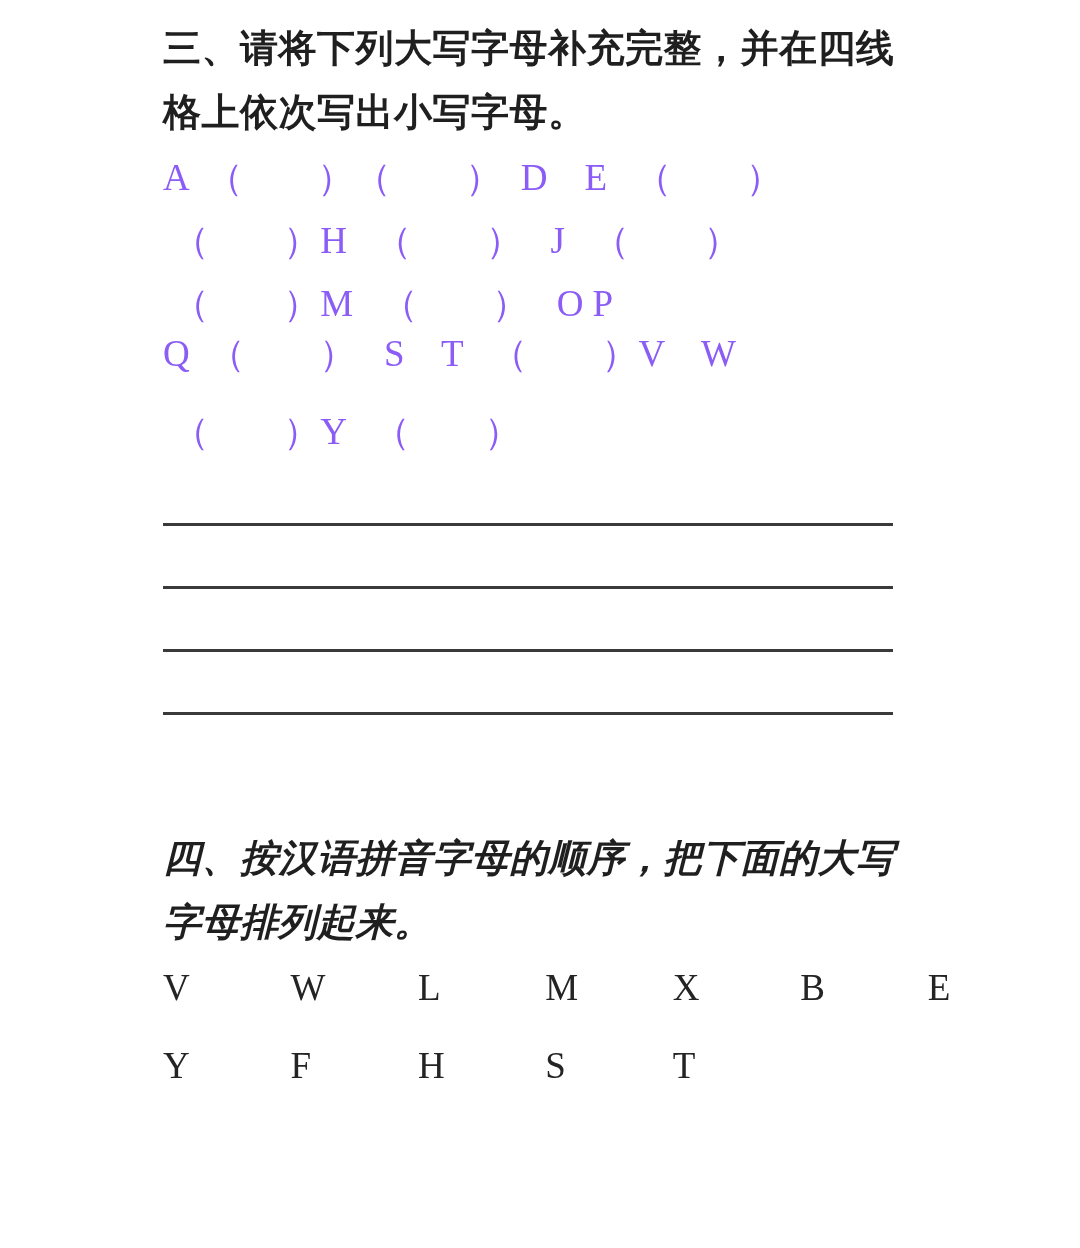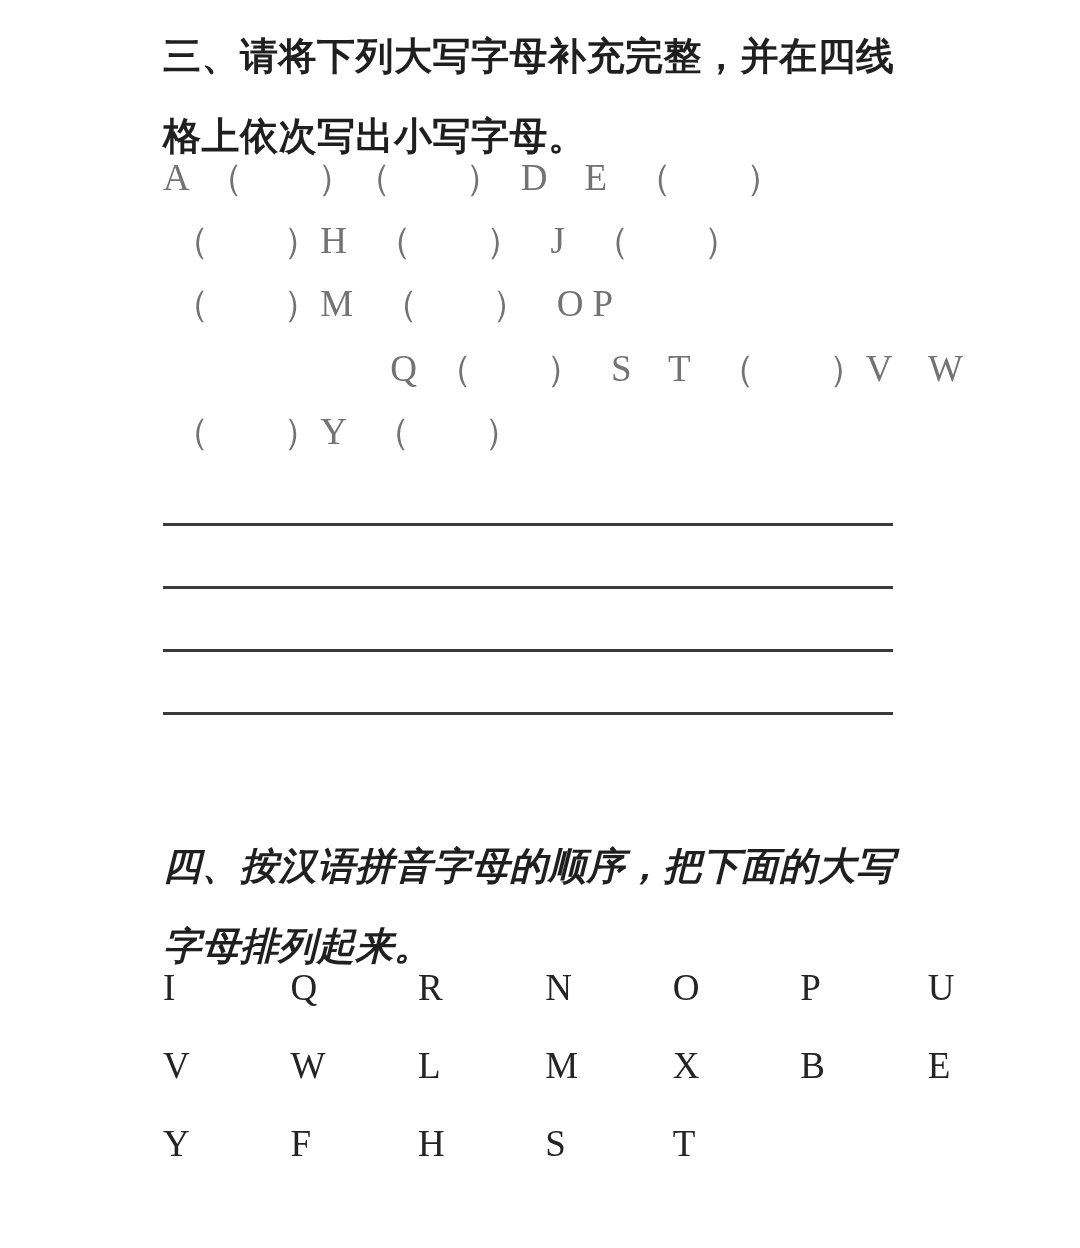--- a/index.html
+++ b/index.html
@@ -24,46 +24,46 @@
   }
 
   
   .heading {
     position: absolute;
     left: 163px;
     width: 760px;
     font-family: "Liberation Sans", "DejaVu Sans", sans-serif;
     font-weight: bold;
     font-size: 38px;
-    line-height: 80px;
+    line-height: 64px;
     letter-spacing: 0.5px;
     color: #201f1f;
     white-space: normal;
     text-align: left;
   }
   #heading-3 { top: 16px; }
   #heading-4 { top: 826px; font-style: italic; }
 
   
   .letter-row {
     position: absolute;
     left: 163px;
     width: 800px;
     height: 56px;
     font-family: "Liberation Serif", "DejaVu Serif", serif;
     font-size: 37px;
     line-height: 56px;
-    color: #737373;
+    color: #8b5cf6;
     white-space: pre;
   }
 
   .fill-row-1 { top: 150px; }
   .fill-row-2 { top: 213px; }
   .fill-row-3 { top: 276px; }
-  .fill-row-4 { top: 341px; text-align: right; }
+  .fill-row-4 { top: 326px; }
   .fill-row-5 { top: 404px; }
 
   
   .rule-line {
     position: absolute;
     left: 163px;
     width: 730px;
     height: 0;
     border-top: 3px solid #3a3a3a;
   }
@@ -113,29 +113,20 @@
 
   <div class="rule-line rule-1"></div>
   <div class="rule-line rule-2"></div>
   <div class="rule-line rule-3"></div>
   <div class="rule-line rule-4"></div>
 
   <div class="heading" id="heading-4">四、按汉语拼音字母的顺序，把下面的大写字母排列起来。</div>
 
   <div class="letter-grid">
     <div class="grid-row">
-      <span class="grid-cell">I</span>
-      <span class="grid-cell">Q</span>
-      <span class="grid-cell">R</span>
-      <span class="grid-cell">N</span>
-      <span class="grid-cell">O</span>
-      <span class="grid-cell">P</span>
-      <span class="grid-cell">U</span>
-    </div>
-    <div class="grid-row">
       <span class="grid-cell">V</span>
       <span class="grid-cell">W</span>
       <span class="grid-cell">L</span>
       <span class="grid-cell">M</span>
       <span class="grid-cell">X</span>
       <span class="grid-cell">B</span>
       <span class="grid-cell">E</span>
     </div>
     <div class="grid-row">
       <span class="grid-cell">Y</span>

